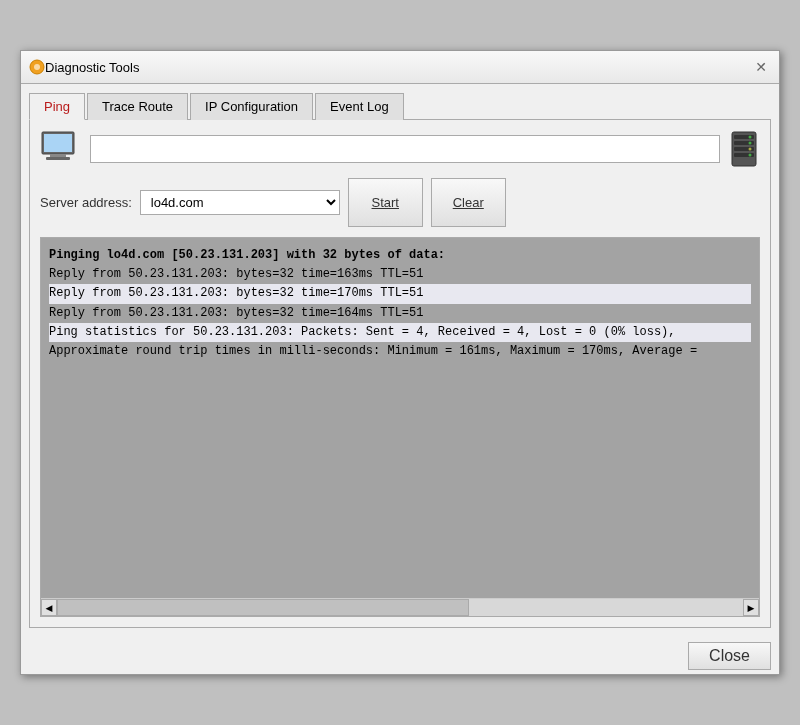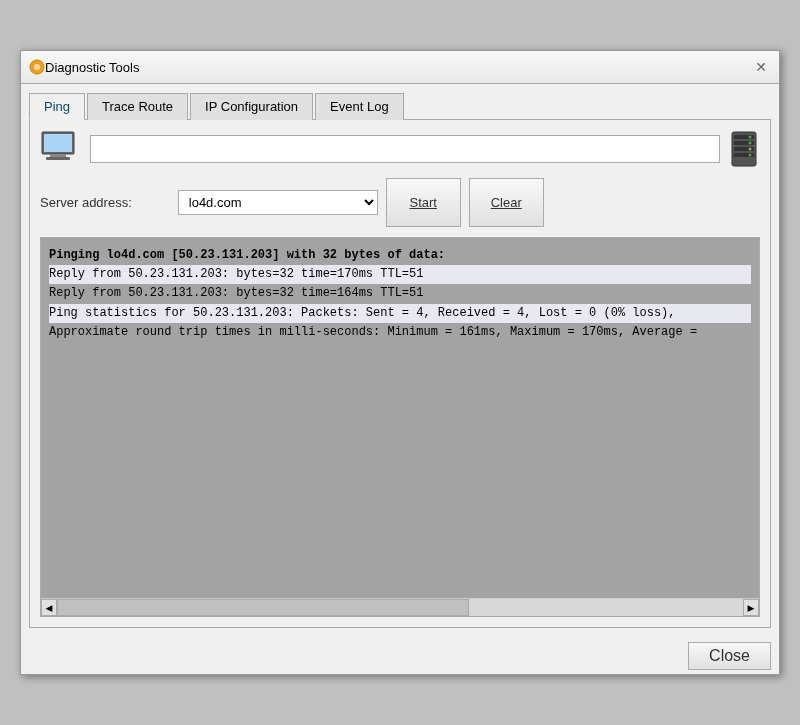--- a/index.html
+++ b/index.html
@@ -59,21 +59,21 @@
       cursor: pointer;
       font-size: 13px;
       color: #000000;
       margin-right: 2px;
       position: relative;
       top: 1px;
     }
     .tab.active {
       background: #f0f0f0;
       border-bottom: 1px solid #f0f0f0;
-      color: #0c4a6e;
+      color: #b91c1c;
       z-index: 1;
     }
     .tab-content {
       border: 1px solid #aaa;
       border-top: none;
       background: #f0f0f0;
       padding: 10px;
     }
     .icon-row {
       display: flex;
@@ -97,21 +97,20 @@
       color: #333;
       white-space: nowrap;
     }
     .address-select {
       width: 200px;
       padding: 3px 6px;
       border: 1px solid #aaa;
       background: white;
       font-size: 13px;
       cursor: pointer;
-      margin-left: 38px;
     }
     .btn {
       padding: 16px 20px;
       border: 1px solid #aaa;
       background: linear-gradient(to bottom, #f8f8f8, #e0e0e0);
       cursor: pointer;
       font-size: 13px;
       color: #333;
       min-width: 75px;
       text-decoration: underline;
@@ -251,20 +250,21 @@
           <option>8.8.8.8</option>
         </select>
         <button class="btn">Start</button>
         <button class="btn">Clear</button>
       </div>
 
       <div class="output-container">
         <div class="output-inner" id="output-lines">
 
         <div class="output-line bold">  Pinging lo4d.com [50.23.131.203] with 32 bytes of data:</div>
+            <div class="output-line">  Reply from 50.23.131.203: bytes=32 time=163ms TTL=51</div>
             <div class="output-line alt">  Reply from 50.23.131.203: bytes=32 time=170ms TTL=51</div>
             <div class="output-line">  Reply from 50.23.131.203: bytes=32 time=164ms TTL=51</div>
             <div class="output-line alt">  Ping statistics for 50.23.131.203:    Packets: Sent = 4, Received = 4, Lost = 0 (0% loss),</div>
             <div class="output-line">  Approximate round trip times in milli-seconds:    Minimum = 161ms, Maximum = 170ms, Average =</div>
           </div>
         <div class="scrollbar-h">
           <div class="scroll-left">◀</div>
           <div class="scroll-track">
             <div class="scroll-thumb"></div>
           </div>

